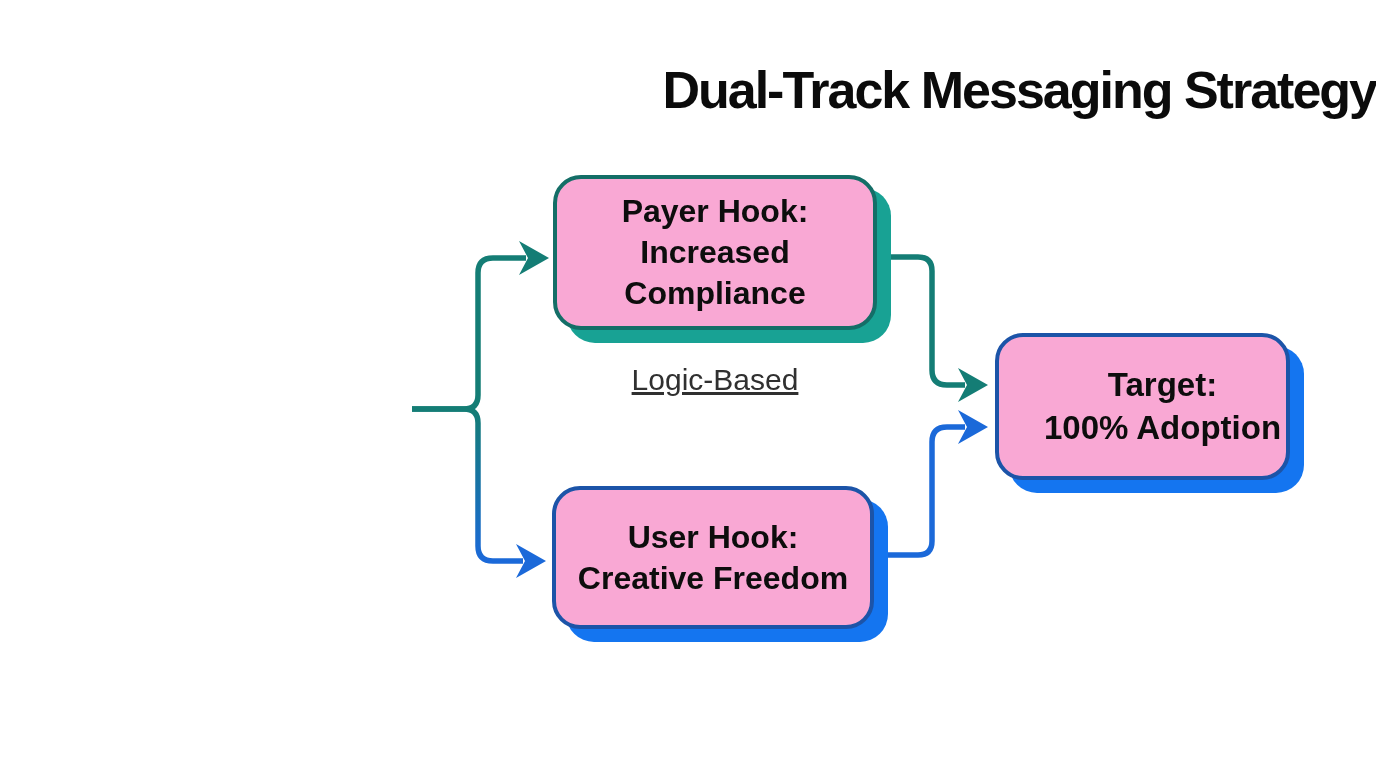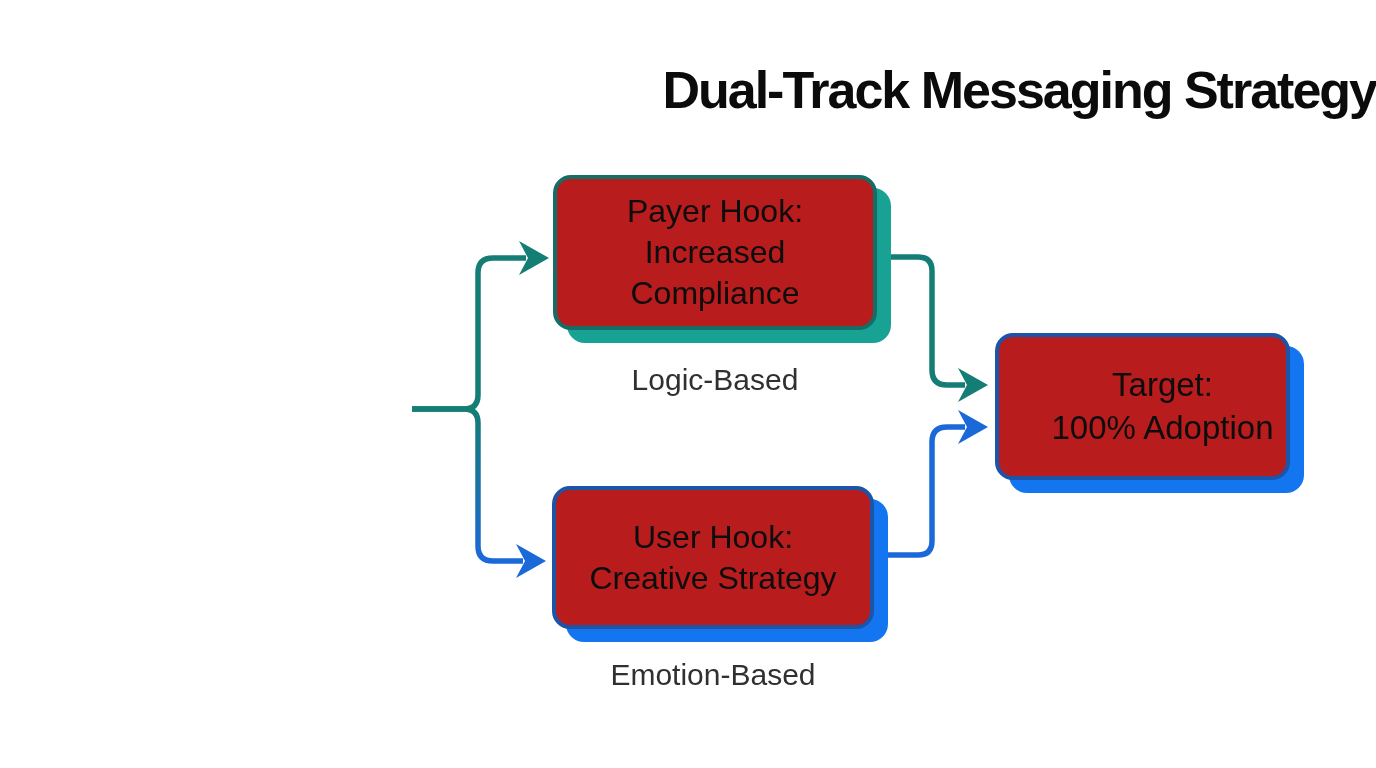--- a/index.html
+++ b/index.html
@@ -25,43 +25,43 @@
   .diagram-title{
     position:absolute;left:0;top:60px;width:1376px;
     text-align:right;
     font-size:52px;font-weight:bold;letter-spacing:-2px;
     color:var(--title-text);
     margin:0;
   }
   svg.edges{position:absolute;left:0;top:0;z-index:1;}
   .node{
     position:absolute;z-index:2;
-    background:#b91c1c;
-    border-radius:18px;
+    background:#f9a8d4;
+    border-radius:28px;
     display:flex;align-items:center;justify-content:center;
     text-align:center;
     white-space:pre-line;
-    font-weight:normal;
+    font-weight:bold;
     color:var(--node-text);
     line-height:1.28;
     box-sizing:border-box;
   }
   .node.teal{border:4px solid var(--teal-border);box-shadow:14px 13px 0 0 var(--teal-shadow);}
   .node.blue{border:4px solid var(--blue-border);box-shadow:14px 13px 0 0 var(--blue-shadow);}
   .node-product{left:88px;top:333px;width:324px;height:150px;font-size:40px;}
   .node-payer{left:553px;top:175px;width:324px;height:155px;font-size:32px;}
   .node-user{left:552px;top:486px;width:322px;height:143px;font-size:32px;}
   .node-target{left:995px;top:333px;width:295px;height:147px;font-size:33px;padding-left:40px;}
   .track-label{
     position:absolute;z-index:2;
     text-align:center;
     font-size:30px;font-weight:normal;
     color:var(--label-text);
   }
-  .label-logic{left:553px;top:363px;width:324px;}
+  .label-logic{left:553px;top:363px;width:324px;text-decoration:underline;}
   .label-emotion{left:552px;top:658px;width:322px;}
 </style>
 </head>
 <body>
 
 <div class="stage">
 
   <h1 class="diagram-title">Dual-Track Messaging Strategy</h1>
 
   <svg class="edges" width="1376" height="768" viewBox="0 0 1376 768">
@@ -84,22 +84,21 @@
     <path d="M 870 555 H 918 Q 932 555 932 541 V 442 Q 932 427 947 427 H 965" fill="none" stroke-width="5.5" style="stroke:var(--blue-line,#1B69D9)"></path>
     <polygon points="988,427 958,410 967,427 958,444" style="fill:var(--blue-line,#1B69D9)"></polygon>
   </svg>
 
 
   <div class="node teal node-payer">Payer Hook:
 Increased
 Compliance</div>
 
   <div class="node blue node-user">User Hook:
-Creative Strategy</div>
+Creative Freedom</div>
 
   <div class="node blue node-target">Target:
 100% Adoption</div>
 
   <div class="track-label label-logic">Logic-Based</div>
 
-  <div class="track-label label-emotion">Emotion-Based</div>
 
 </div>
 
 </body></html>

